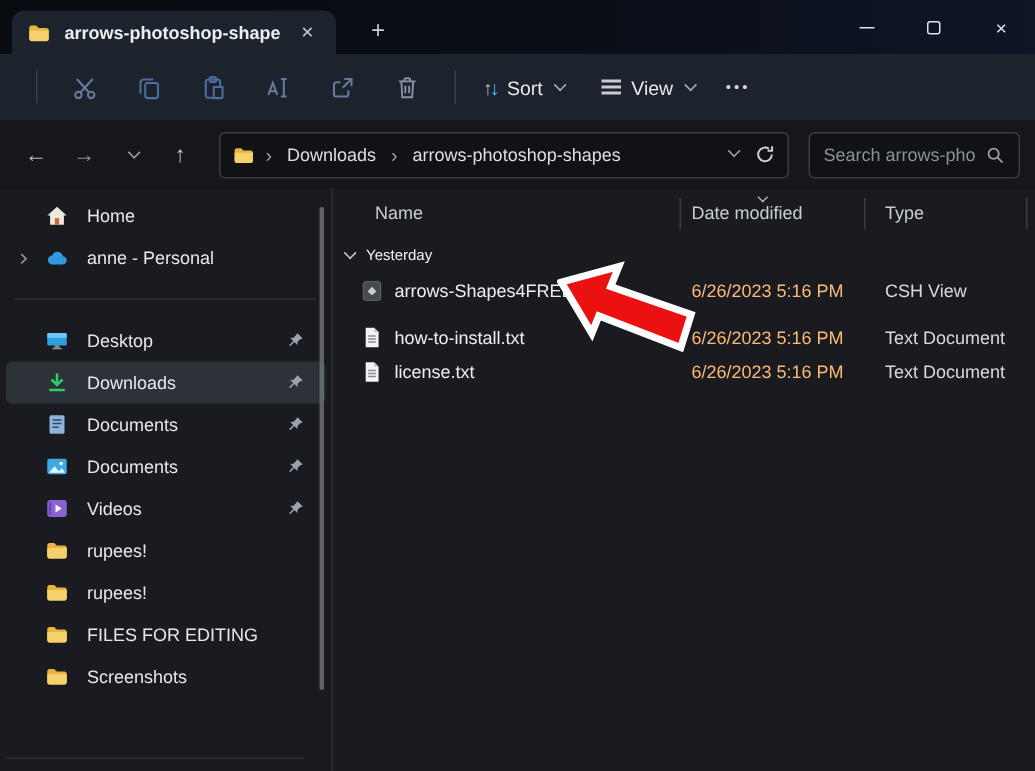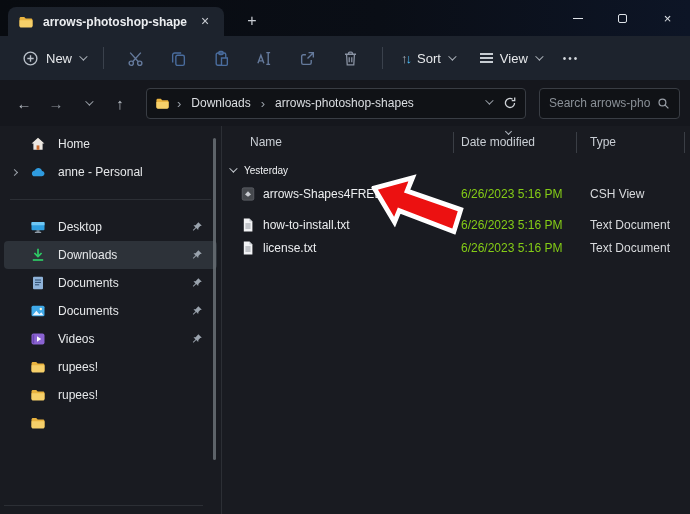--- a/index.html
+++ b/index.html
@@ -92,21 +92,21 @@
   .col-sep { position:absolute; top:2px; width:1px; height:21px; background:#3a3e45; }
   .col-sortchev { position:absolute; top:-1px; width:5px; height:5px;
     border-right:1.2px solid #aeb4bc; border-bottom:1.2px solid #aeb4bc; transform:rotate(45deg); }
   .group-row { position:absolute; top:32px; left:6px; height:24px; display:flex;
     align-items:center; gap:9px; color:#f0f2f4; font-size:10px; }
   .group-chev { width:6px; height:6px; border-right:1.4px solid #c9ced4; border-bottom:1.4px solid #c9ced4;
     transform:rotate(45deg) translateY(-2px); }
   .file-row { position:absolute; left:4px; right:6px; height:27px; border-radius:3px; }
   .file-row .f-icon { position:absolute; left:13px; top:5px; }
   .file-row .f-name { position:absolute; left:36px; top:6px; color:#eceef0; font-size:12px; white-space:nowrap; }
-  .file-row .f-date { position:absolute; left:234px; top:6px; color:#84cc16; font-size:12px; white-space:nowrap; }
+  .file-row .f-date { position:absolute; left:234px; top:6px; color:#fdba74; font-size:12px; white-space:nowrap; }
   .file-row .f-type { position:absolute; left:363px; top:6px; color:#d8dadd; font-size:12px; white-space:nowrap; }
 
   
   .anno-arrow { position:absolute; left:368px; top:176px; width:96px; height:58px;
     transform:rotate(22deg); transform-origin:50% 50%; }
 </style>
 </head>
 <body>
 
 <div class="titlebar">
@@ -126,30 +126,20 @@
         <span class="minbar"></span>
       </div>
     <div class="win-btn">
         <span class="maxbox"></span>
       </div>
     <div class="win-btn">×</div>
   </div>
 </div>
 
 <div class="toolbar">
-  <div class="tb-btn">
-    <span class="tb-icon">
-      <svg width="17" height="17" viewBox="0 0 16 16" fill="none" stroke="#b9c0c9" stroke-width="1.3">
-          <circle cx="8" cy="8" r="6"></circle>
-          <path d="M8 5v6M5 8h6"></path>
-        </svg>
-    </span>
-    <span>New</span>
-    <span class="chev"></span>
-  </div>
   <div class="tb-sep"></div>
   <div class="tb-iconbtn">
     <span class="tb-icon">
       <svg width="17" height="17" viewBox="0 0 16 16" fill="none" stroke="#657a9c" stroke-width="1.3">
           <circle cx="4" cy="12.5" r="2"></circle>
           <circle cx="12" cy="12.5" r="2"></circle>
           <path d="M5.3 11 13 2.5M10.7 11 3 2.5"></path>
         </svg>
     </span>
   </div>
@@ -381,22 +371,32 @@
       <span>rupees!</span>
     </div>
 
     <div class="side-item">
       <span>
         <svg width="16" height="16" viewBox="0 0 16 16">
             <path d="M1.5 4.5c0-.8.7-1.5 1.5-1.5h3.2l1.5 1.6H13c.8 0 1.5.7 1.5 1.5v5.4c0 .8-.7 1.5-1.5 1.5H3c-.8 0-1.5-.7-1.5-1.5z" fill="#e9b33f"></path>
             <path d="M1.5 6.3h13V12c0 .8-.7 1.5-1.5 1.5H3c-.8 0-1.5-.7-1.5-1.5z" fill="#f6d06a"></path>
           </svg>
       </span>
-    </div>
-
+      <span>FILES FOR EDITING</span>
+    </div>
+
+    <div class="side-item">
+      <span>
+        <svg width="16" height="16" viewBox="0 0 16 16">
+            <path d="M1.5 4.5c0-.8.7-1.5 1.5-1.5h3.2l1.5 1.6H13c.8 0 1.5.7 1.5 1.5v5.4c0 .8-.7 1.5-1.5 1.5H3c-.8 0-1.5-.7-1.5-1.5z" fill="#e9b33f"></path>
+            <path d="M1.5 6.3h13V12c0 .8-.7 1.5-1.5 1.5H3c-.8 0-1.5-.7-1.5-1.5z" fill="#f6d06a"></path>
+          </svg>
+      </span>
+      <span>Screenshots</span>
+    </div>
 
     <div class="side-bottom-divider"></div>
     <div class="side-scrollbar"></div>
   </div>
 
   <div class="filepane">
 
     <div class="col-header">
       <span class="col-label" style="left:27px;">Name</span>
       <span class="col-sortchev" style="left:283px;"></span>

